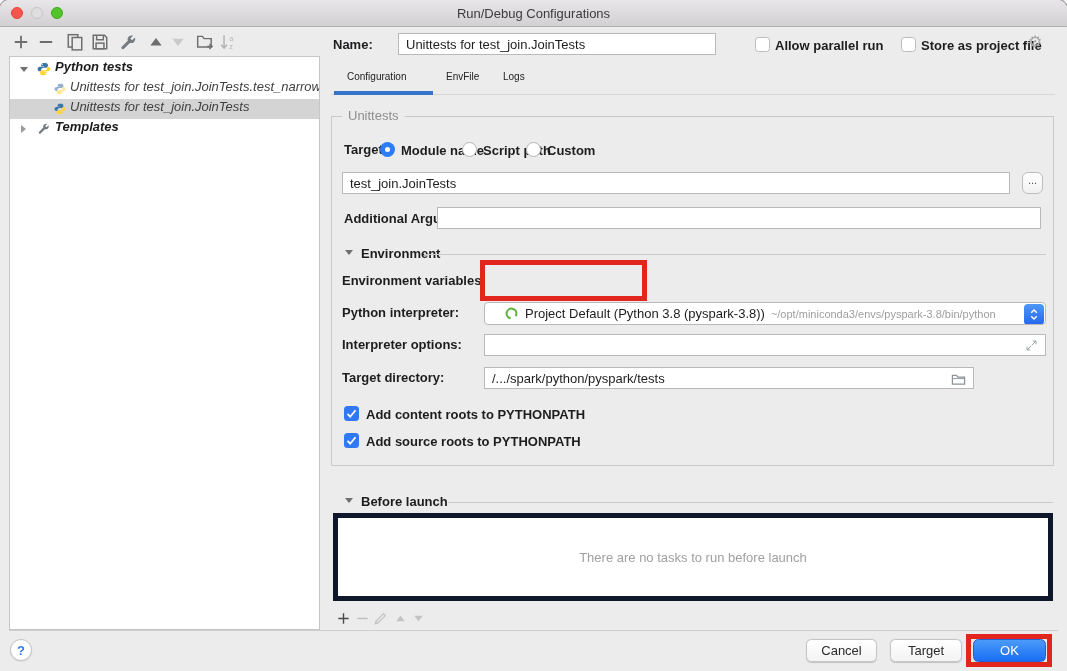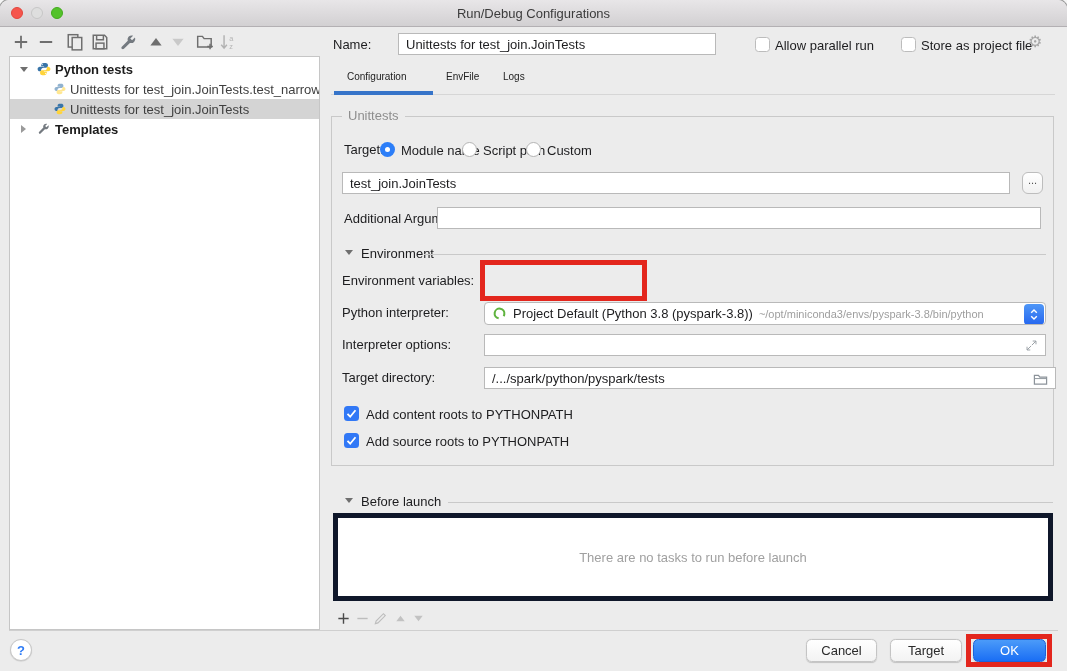--- a/index.html
+++ b/index.html
@@ -14,30 +14,30 @@
   
   .titlebar{position:absolute;left:0;top:0;width:100%;height:27px;
     background:linear-gradient(#e8e6e8,#d2d0d2);border-bottom:1px solid #b3b0b3;box-sizing:border-box;}
   .titlebar .title{position:absolute;left:0;right:0;top:6px;text-align:center;color:#3c3c3c;font-size:13px;}
   .tl{position:absolute;top:7px;width:12px;height:12px;border-radius:50%;box-sizing:border-box;}
   .tl.red{left:11px;background:#f5554d;border:1px solid #e2463d;}
   .tl.gray{left:31px;background:#dedede;border:1px solid #c6c6c6;}
   .tl.green{left:51px;background:#54c22b;border:1px solid #43ab1e;}
   
   .abs{position:absolute;}
-  .lbl{position:absolute;font-size:13px;color:#1d1d1f;line-height:16px;white-space:nowrap;}
+  .lbl{position:absolute;font-size:13px;color:#1d1d1f;line-height:16px;white-space:nowrap;font-weight:bold;}
   .field{position:absolute;background:#fff;border:1px solid #b9b9b9;box-sizing:border-box;
     display:flex;align-items:center;font-size:13px;color:#1d1d1f;overflow:hidden;white-space:nowrap;}
   .field .txt{padding-left:7px;}
   .sepline{position:absolute;height:1px;background:#c9c9c9;}
   .tri-down{position:absolute;width:0;height:0;border-left:4.5px solid transparent;border-right:4.5px solid transparent;border-top:5.5px solid #6f6f6f;}
   .tri-right{position:absolute;width:0;height:0;border-top:4.5px solid transparent;border-bottom:4.5px solid transparent;border-left:5.5px solid #9a9a9a;}
   
   .treepanel{position:absolute;left:9px;top:56px;width:311px;height:574px;background:#fff;border:1px solid #c6c6c6;box-sizing:border-box;overflow:hidden;}
-  .trow{position:absolute;left:0;right:0;height:20px;display:flex;align-items:center;white-space:nowrap;overflow:hidden;}
+  .trow{position:absolute;left:0;right:0;height:20px;display:flex;white-space:nowrap;overflow:hidden;font-style:italic;}
   .trow.sel{background:#d4d4d4;}
   .trow .bold{font-weight:bold;color:#1c1c1c;}
   .trow .childtxt{color:#3f3f3f;}
   
   .radio{position:absolute;width:15px;height:15px;border-radius:50%;box-sizing:border-box;}
   .radio.off{background:#fff;border:1px solid #b4b4b4;}
   .radio.on{background:#2c7ef8;}
   .radio.on::after{content:"";position:absolute;left:5px;top:5px;width:5px;height:5px;border-radius:50%;background:#fff;}
   .cb{position:absolute;width:15px;height:15px;border-radius:3.5px;box-sizing:border-box;}
   .cb.off{background:#fff;border:1px solid #bcbcbc;}
@@ -194,21 +194,21 @@
     <span class="txt"></span>
     </div>
 
   <span class="tri-down" style="left:345px;top:250px;"></span>
   <div class="lbl" style="left:361px;top:246px;">Environment</div>
   <div class="sepline" style="left:424px;top:254px;width:622px;"></div>
 
   <div class="lbl" style="left:342px;top:273px;">Environment variables:</div>
 
   <div class="lbl" style="left:342px;top:305px;">Python interpreter:</div>
-  <div class="field" style="left:484px;top:302px;width:562px;height:23px;border-radius:4px;padding-right:24px;">
+  <div class="field" style="left:484px;top:302px;width:562px;height:23px;border-radius:4px;padding-right:24px;padding-left:12px;">
     <svg style="margin-left:7px;flex:none;" width="15" height="15" viewBox="0 0 16 16">
       <circle cx="8" cy="8" r="5.2" fill="none" stroke="#5fb33e" stroke-width="2.2" stroke-dasharray="26 7" transform="rotate(100 8 8)"></circle>
       </svg>
     <span style="margin-left:6px;">Project Default (Python 3.8 (pyspark-3.8))</span>
     <span class="graytext">~/opt/miniconda3/envs/pyspark-3.8/bin/python</span>
     <span class="stepper">
       <svg width="14" height="17" viewBox="0 0 16 18">
         <path d="M4.8 7L8 3.8 11.2 7M4.8 11L8 14.2 11.2 11" stroke="#fff" stroke-width="1.6" fill="none"></path>
         </svg>
       </span>
@@ -216,21 +216,21 @@
 
   <div class="lbl" style="left:342px;top:337px;">Interpreter options:</div>
   <div class="field" style="left:484px;top:334px;width:562px;height:22px;">
     <span class="txt"></span>
     <svg style="position:absolute;right:7px;top:4px;" width="13" height="13" viewBox="0 0 16 16">
       <path d="M9.5 2.5h4v4M13.5 2.5l-5 5M6.5 13.5h-4v-4M2.5 13.5l5-5" stroke="#9aa0a6" fill="none" stroke-width="1.2"></path>
       </svg>
   </div>
 
   <div class="lbl" style="left:342px;top:370px;">Target directory:</div>
-  <div class="field" style="left:484px;top:367px;width:572px;height:22px;text-align:right;">
+  <div class="field" style="left:484px;top:367px;width:490px;height:22px;text-align:right;">
     <span class="txt">/.../spark/python/pyspark/tests</span>
     <svg style="position:absolute;right:7px;top:4px;" width="15" height="15" viewBox="0 0 16 16">
       <path d="M1.5 13v-9.5h4.3l1.5 2h7.2V13z" fill="none" stroke="#8c939a" stroke-width="1.3"></path>
       <path d="M1.5 7h13" stroke="#8c939a" stroke-width="1"></path>
       </svg>
   </div>
 
   <span class="cb on" style="left:344px;top:406px;">
     <svg width="15" height="15" viewBox="0 0 15 15">
       <path d="M3.5 7.8l2.7 2.9 5.3-6.4" stroke="#fff" stroke-width="1.8" fill="none"></path>

